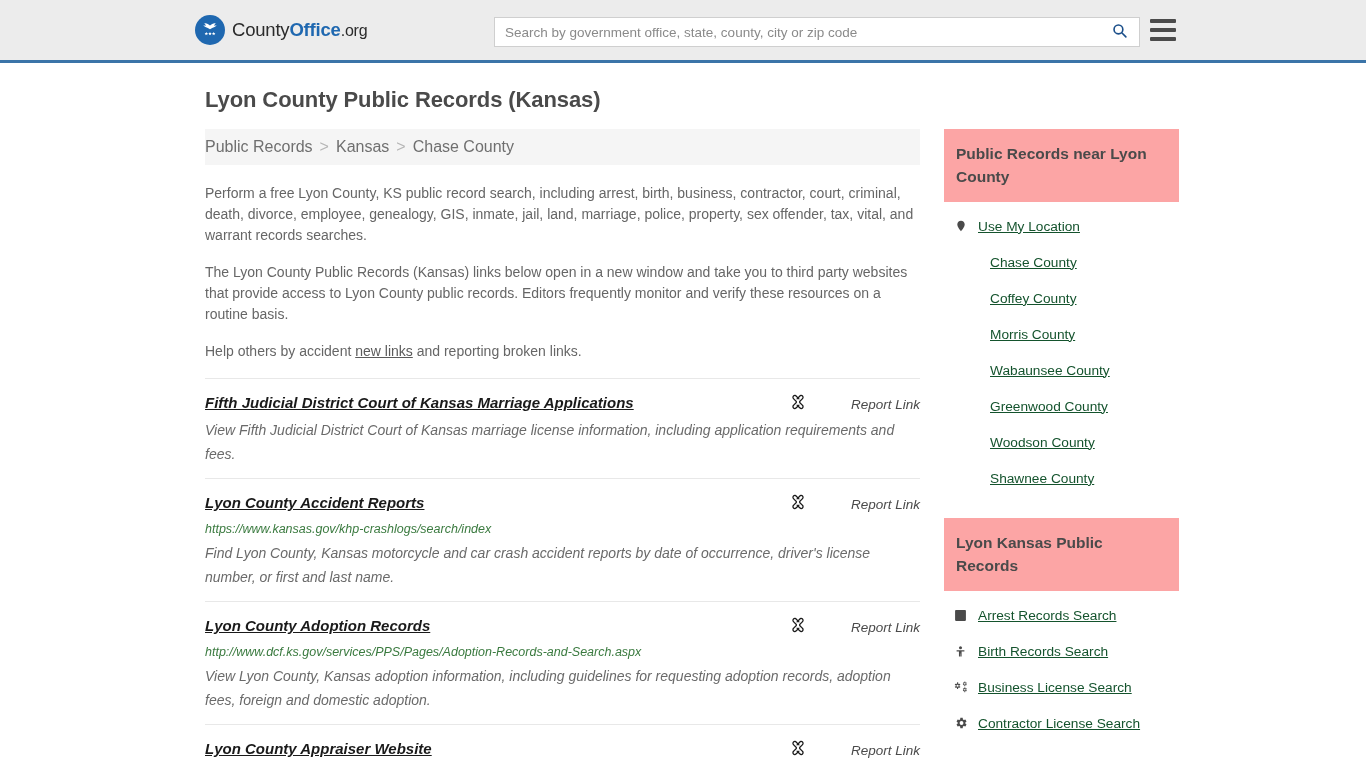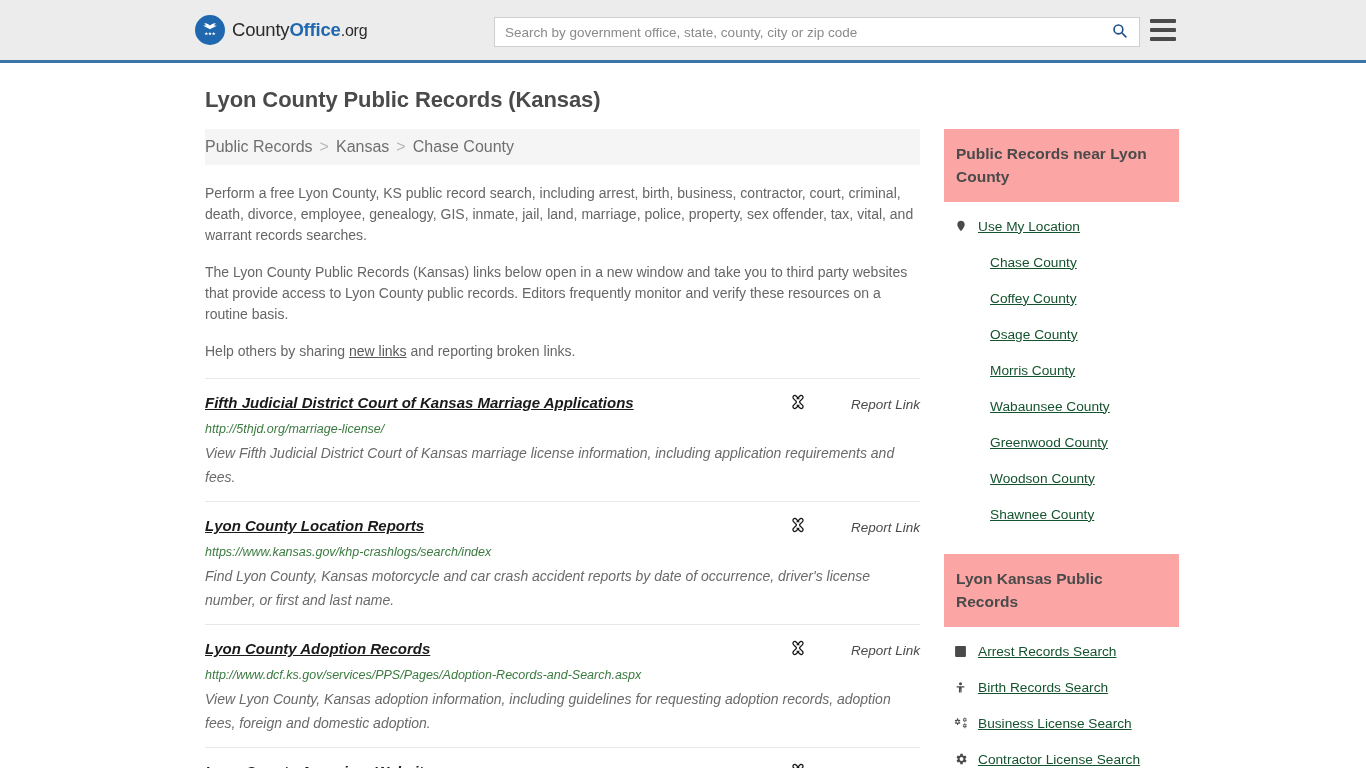--- a/index.html
+++ b/index.html
@@ -294,48 +294,47 @@
         <a>Public Records</a>
         <span class="sep">&gt;</span>
         <a>Kansas</a>
         <span class="sep">&gt;</span>
         <span class="current">Chase County</span>
       </nav>
 
       <div class="intro">
         <p>Perform a free Lyon County, KS public record search, including arrest, birth, business, contractor, court, criminal, death, divorce, employee, genealogy, GIS, inmate, jail, land, marriage, police, property, sex offender, tax, vital, and warrant records searches.</p>
         <p>The Lyon County Public Records (Kansas) links below open in a new window and take you to third party websites that provide access to Lyon County public records. Editors frequently monitor and verify these resources on a routine basis.</p>
-        <p><span>Help others by sharing </span><a>new links</a><span> and reporting broken links.</span></p>
+        <p><span>Help others by accident </span><a>new links</a><span> and reporting broken links.</span></p>
       </div>
 
       <div class="result">
         <div class="result-head">
           <a class="result-title">Fifth Judicial District Court of Kansas Marriage Applications</a>
           <div class="report-link">
             <span>
               <svg width="16" height="16" viewBox="0 0 24 24" fill="none" stroke="#1a1a1a" stroke-width="1.9" stroke-linecap="round">
                 <path d="M9.5 11.2 L5.6 7.3 a2.8 2.8 0 1 1 3.9-3.9 L13.4 7.3"></path>
                 <path d="M14.5 12.8 L18.4 16.7 a2.8 2.8 0 1 1-3.9 3.9 L10.6 16.7"></path>
                 <path d="M5.6 16.7 L18.4 3.9" stroke-width="0"></path>
                 <path d="M14.5 11.2 L18.4 7.3 a2.8 2.8 0 1 0-3.9-3.9 L10.6 7.3" stroke-width="0"></path>
                 <line x1="4.6" y1="19.6" x2="19.4" y2="4.6" stroke-width="0"></line>
                 <path d="M9.5 12.8 L5.6 16.7 a2.8 2.8 0 1 0 3.9 3.9 L13.4 16.7"></path>
                 <path d="M14.5 11.2 L18.4 7.3 a2.8 2.8 0 1 0-3.9-3.9 L10.6 7.3"></path>
               </svg>
             </span>
             <span class="rl-label">Report Link</span>
           </div>
         </div>
-        <a class="result-url">http://5thjd.org/marriage-license/</a>
         <p class="result-desc">View Fifth Judicial District Court of Kansas marriage license information, including application requirements and fees.</p>
       </div>
 
       <div class="result">
         <div class="result-head">
-          <a class="result-title">Lyon County Location Reports</a>
+          <a class="result-title">Lyon County Accident Reports</a>
           <div class="report-link">
             <span>
               <svg width="16" height="16" viewBox="0 0 24 24" fill="none" stroke="#1a1a1a" stroke-width="1.9" stroke-linecap="round">
                 <path d="M9.5 11.2 L5.6 7.3 a2.8 2.8 0 1 1 3.9-3.9 L13.4 7.3"></path>
                 <path d="M14.5 12.8 L18.4 16.7 a2.8 2.8 0 1 1-3.9 3.9 L10.6 16.7"></path>
                 <path d="M9.5 12.8 L5.6 16.7 a2.8 2.8 0 1 0 3.9 3.9 L13.4 16.7"></path>
                 <path d="M14.5 11.2 L18.4 7.3 a2.8 2.8 0 1 0-3.9-3.9 L10.6 7.3"></path>
               </svg>
             </span>
             <span class="rl-label">Report Link</span>
@@ -402,24 +401,20 @@
           <div class="side-item noicon">
             <span class="ico"></span>
             <span class="lbl">Chase County</span>
           </div>
           <div class="side-item noicon">
             <span class="ico"></span>
             <span class="lbl">Coffey County</span>
           </div>
           <div class="side-item noicon">
             <span class="ico"></span>
-            <span class="lbl">Osage County</span>
-          </div>
-          <div class="side-item noicon">
-            <span class="ico"></span>
             <span class="lbl">Morris County</span>
           </div>
           <div class="side-item noicon">
             <span class="ico"></span>
             <span class="lbl">Wabaunsee County</span>
           </div>
           <div class="side-item noicon">
             <span class="ico"></span>
             <span class="lbl">Greenwood County</span>
           </div>

